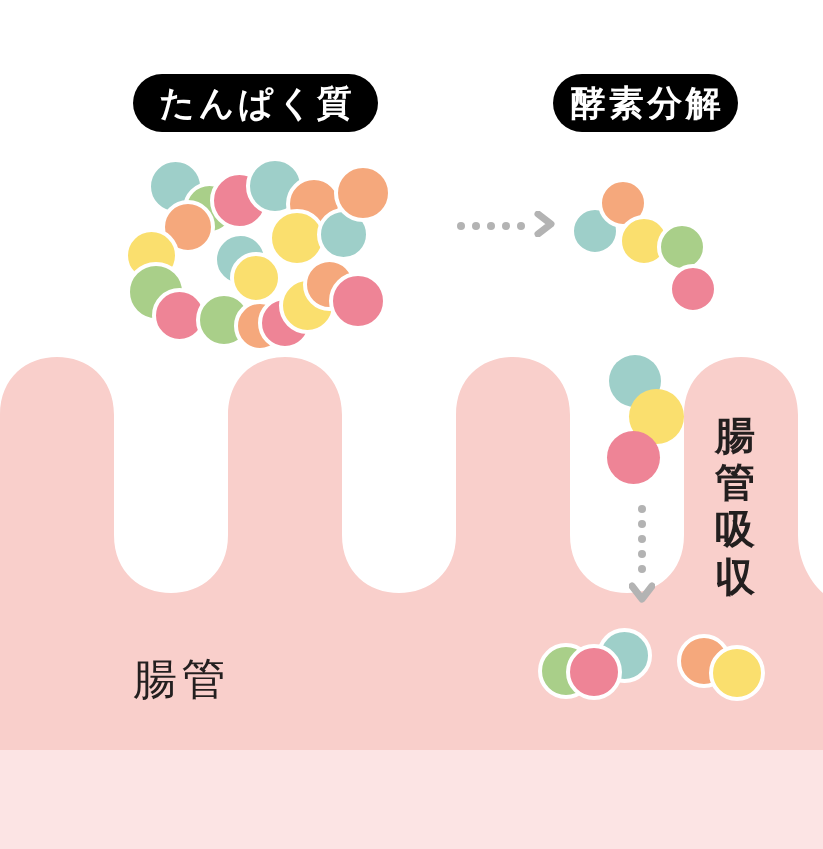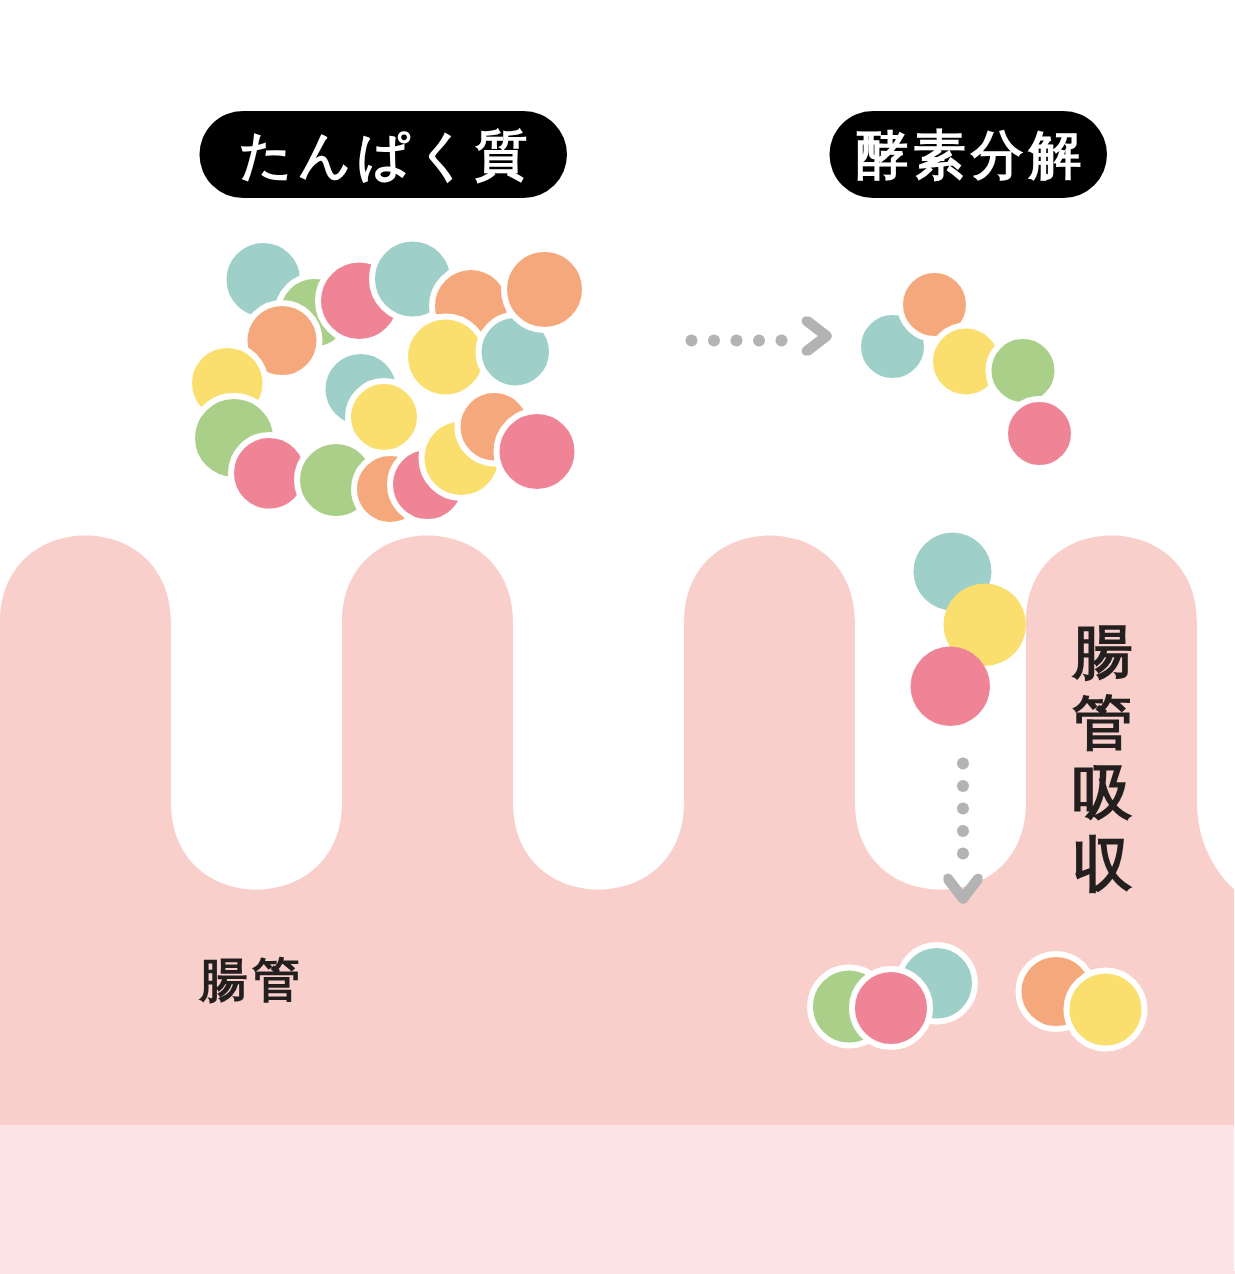--- a/index.html
+++ b/index.html
@@ -72,23 +72,23 @@
     font-size: 40px;
     font-weight: 700;
     color: #231f1f;
     line-height: 1.18;
     text-align: center;
     writing-mode: horizontal-tb;
   }
   #label-absorption span { display: block; }
   #label-intestine {
     position: absolute;
-    left: 133px; top: 632px;
-    font-size: 32px;
-    font-weight: 700;
+    left: 133px; top: 650px;
+    font-size: 44px;
+    font-weight: 400;
     color: #231f1f;
     letter-spacing: 0.10em;
     white-space: nowrap;
   }
 
   
   .arrow-h { position: absolute; display: flex; align-items: center; gap: 7px; }
   .arrow-h .dot { width: 8px; height: 8px; border-radius: 50%; background: #b3b3b3; }
   .arrow-h .head { margin-left: 2px; }
   #arrow-enzyme { left: 457px; top: 211px; }

